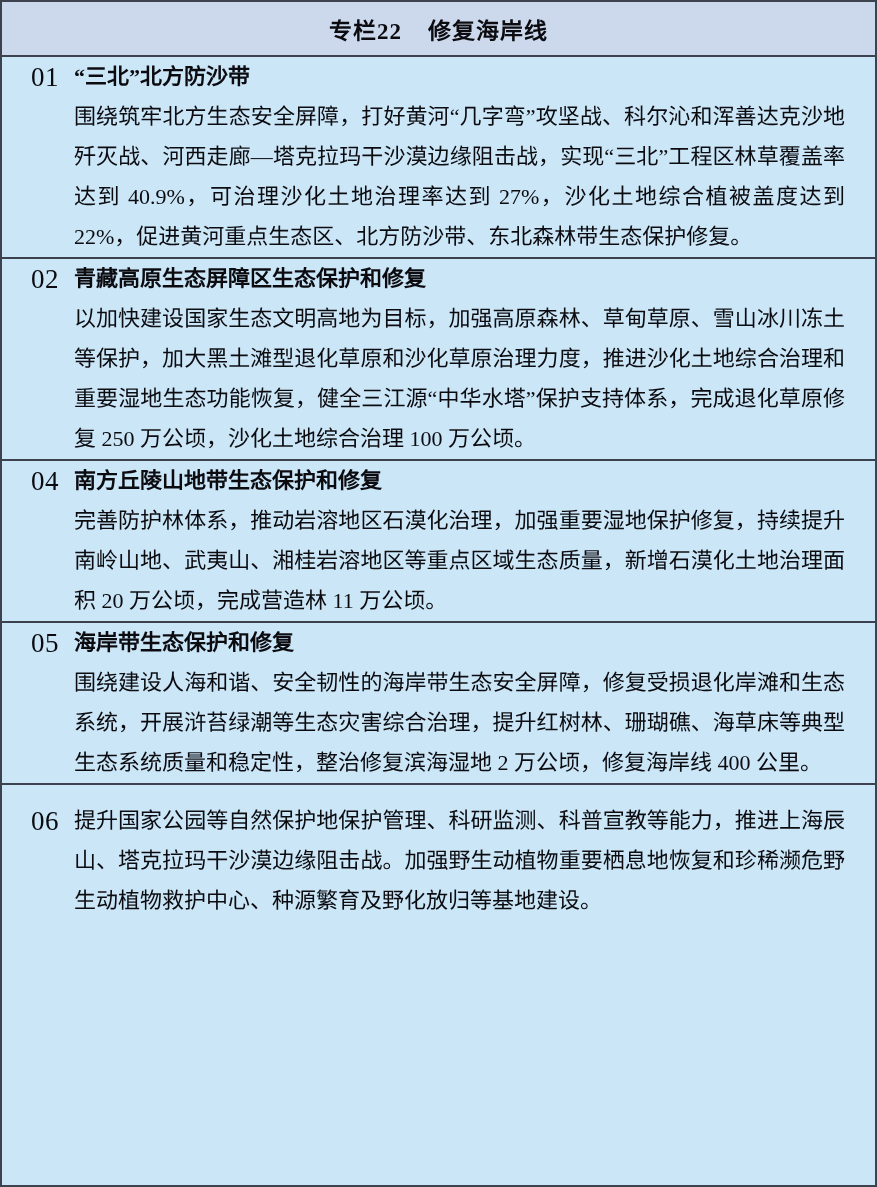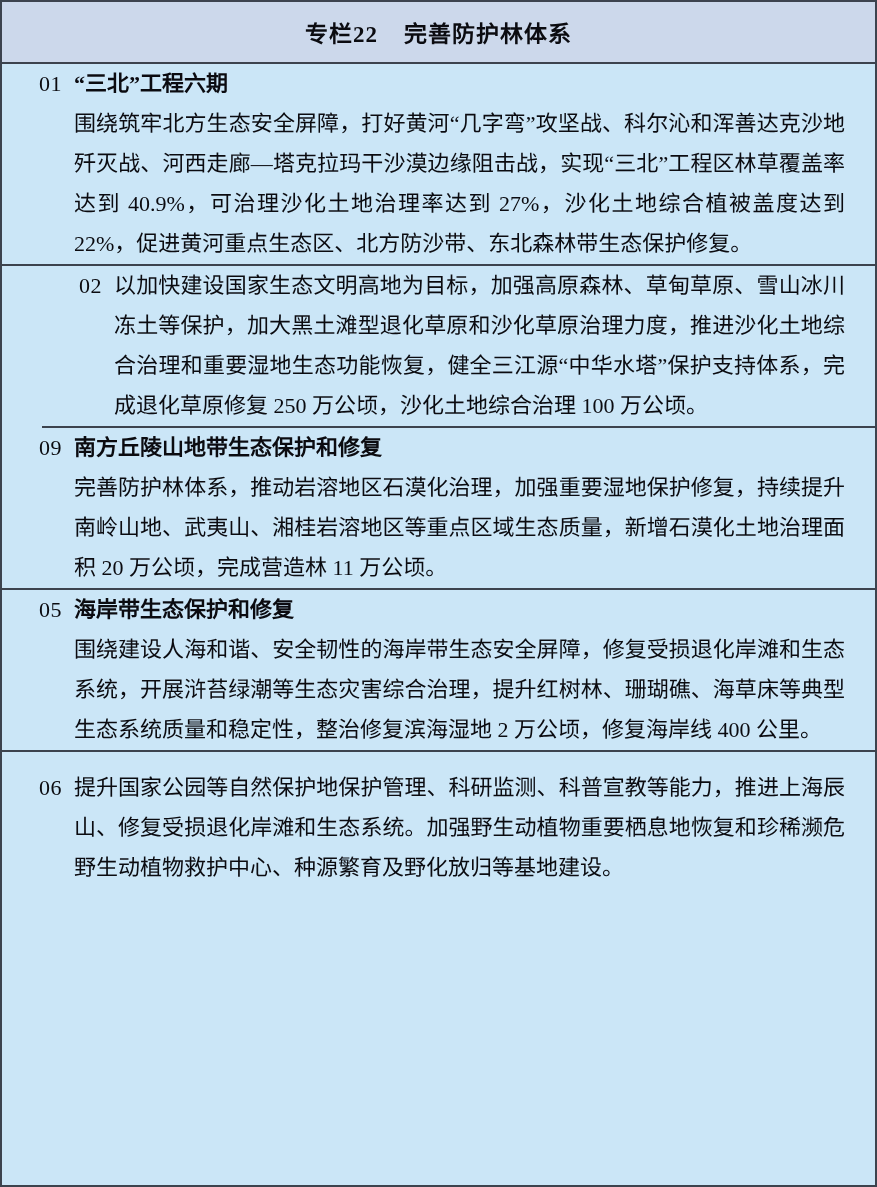--- a/index.html
+++ b/index.html
@@ -14,21 +14,21 @@
   }
   .panel {
     box-sizing: border-box;
     width: 877px;
     min-height: 1187px;
     border: 2px solid #3c434e;
     background: #cbe6f7;
   }
   .panel-header {
     box-sizing: border-box;
-    height: 62px;
+    height: 55px;
     background: #ccd8eb;
     border-bottom: 2px solid #3c434e;
     display: flex;
     align-items: center;
     justify-content: center;
     font-weight: bold;
     font-size: 23px;
     letter-spacing: 1px;
   }
   .panel-header .hgap {
@@ -41,68 +41,69 @@
     padding: 0 30px 0 72px;
     line-height: 40px;
     font-size: 22px;
   }
   .section-row:last-child {
     border-bottom: none;
     margin-top: 16px;
   }
   .section-number {
     position: absolute;
-    left: 37px;
+    left: 29px;
     top: 0;
     line-height: 40px;
-    font-size: 22px;
+    font-size: 27px;
     letter-spacing: 0.5px;
   }
   .section-title {
     font-weight: bold;
     white-space: nowrap;
   }
   .section-body {
     margin: 0;
     text-align: justify;
     text-justify: inter-ideograph;
   }
 </style>
 </head>
 <body>
 
 <div class="panel" style="border-color: rgb(60, 67, 78); background: rgb(203, 230, 247); color: rgb(11, 11, 16);">
   <div class="panel-header" style="background: rgb(204, 216, 235); border-bottom-color: rgb(60, 67, 78);">
     <span>专栏22</span>
     <span class="hgap"></span>
-    <span>完善防护林体系</span>
+    <span>修复海岸线</span>
   </div>
   <div>
   <div class="section-row" style="border-bottom-color: rgb(60, 67, 78);">
     <span class="section-number">01</span>
-    <div class="section-title">“三北”工程六期</div>
+    <div class="section-title">“三北”北方防沙带</div>
     <p class="section-body">围绕筑牢北方生态安全屏障，打好黄河“几字弯”攻坚战、科尔沁和浑善达克沙地歼灭战、河西走廊—塔克拉玛干沙漠边缘阻击战，实现“三北”工程区林草覆盖率达到 40.9%，可治理沙化土地治理率达到 27%，沙化土地综合植被盖度达到 22%，促进黄河重点生态区、北方防沙带、东北森林带生态保护修复。</p>
   </div>
 
-  <div class="section-row" style="border-bottom-color: rgb(60, 67, 78); margin-left: 40px;">
+  <div class="section-row" style="border-bottom-color: rgb(60, 67, 78);">
     <span class="section-number">02</span>
+    <div class="section-title">青藏高原生态屏障区生态保护和修复</div>
     <p class="section-body">以加快建设国家生态文明高地为目标，加强高原森林、草甸草原、雪山冰川冻土等保护，加大黑土滩型退化草原和沙化草原治理力度，推进沙化土地综合治理和重要湿地生态功能恢复，健全三江源“中华水塔”保护支持体系，完成退化草原修复 250 万公顷，沙化土地综合治理 100 万公顷。</p>
   </div>
 
 
   <div class="section-row" style="border-bottom-color: rgb(60, 67, 78);">
-    <span class="section-number">09</span>
+    <span class="section-number">04</span>
     <div class="section-title">南方丘陵山地带生态保护和修复</div>
     <p class="section-body">完善防护林体系，推动岩溶地区石漠化治理，加强重要湿地保护修复，持续提升南岭山地、武夷山、湘桂岩溶地区等重点区域生态质量，新增石漠化土地治理面积 20 万公顷，完成营造林 11 万公顷。</p>
   </div>
 
   <div class="section-row" style="border-bottom-color: rgb(60, 67, 78);">
     <span class="section-number">05</span>
     <div class="section-title">海岸带生态保护和修复</div>
     <p class="section-body">围绕建设人海和谐、安全韧性的海岸带生态安全屏障，修复受损退化岸滩和生态系统，开展浒苔绿潮等生态灾害综合治理，提升红树林、珊瑚礁、海草床等典型生态系统质量和稳定性，整治修复滨海湿地 2 万公顷，修复海岸线 400 公里。</p>
   </div>
 
   <div class="section-row" style="border-bottom-color: rgb(60, 67, 78);">
     <span class="section-number">06</span>
-    <p class="section-body">提升国家公园等自然保护地保护管理、科研监测、科普宣教等能力，推进上海辰山、修复受损退化岸滩和生态系统。加强野生动植物重要栖息地恢复和珍稀濒危野生动植物救护中心、种源繁育及野化放归等基地建设。</p>
+    <p class="section-body">提升国家公园等自然保护地保护管理、科研监测、科普宣教等能力，推进上海辰山、塔克拉玛干沙漠边缘阻击战。加强野生动植物重要栖息地恢复和珍稀濒危野生动植物救护中心、种源繁育及野化放归等基地建设。</p>
   </div>
 </div>
 </div>
 
 </body></html>

